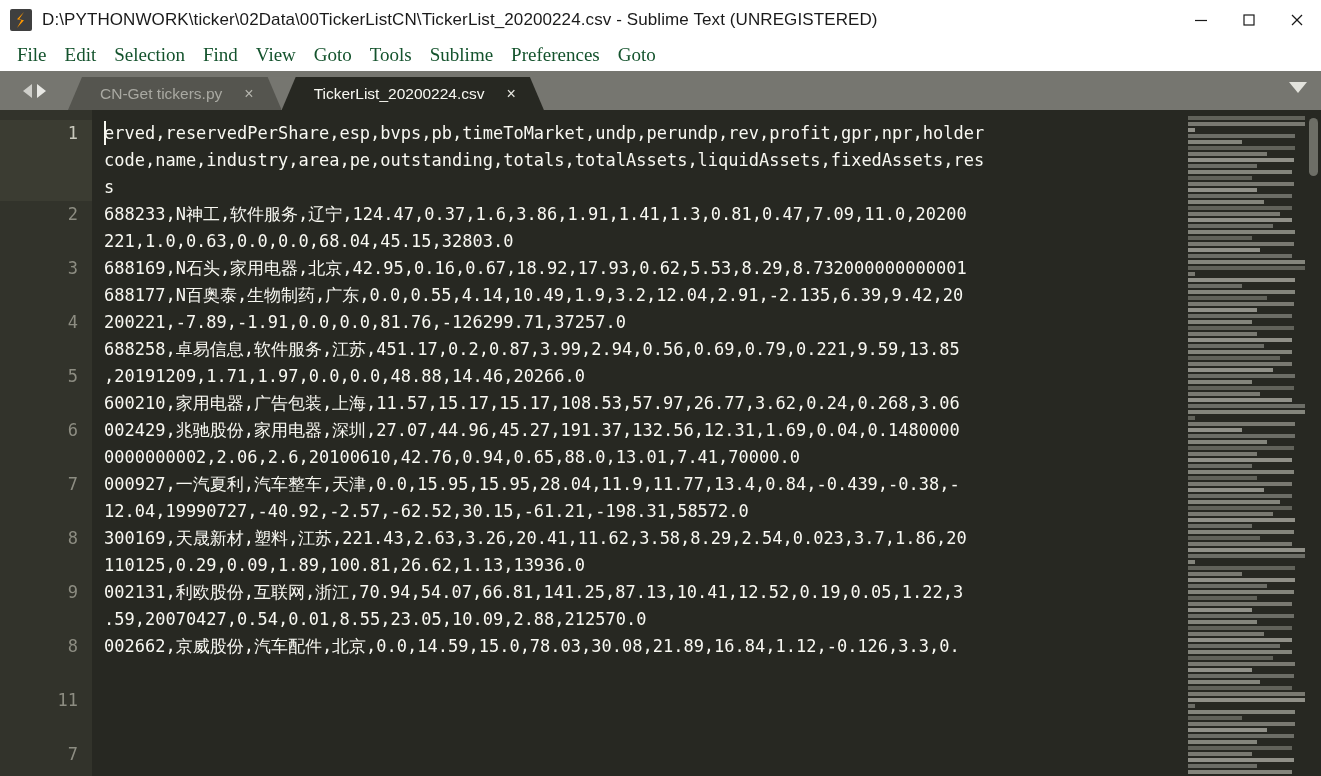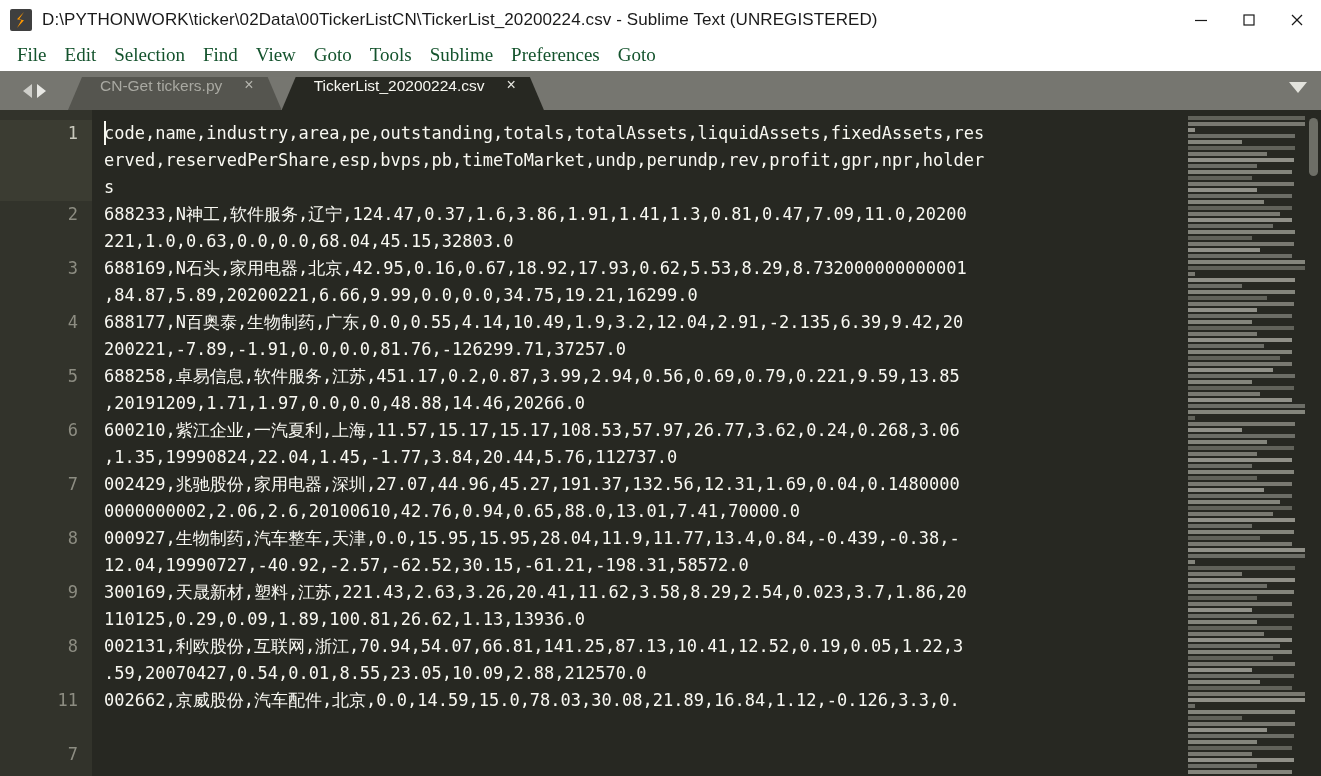--- a/index.html
+++ b/index.html
@@ -118,20 +118,21 @@
     width: 0; height: 0;
     border-top: 7px solid transparent;
     border-bottom: 7px solid transparent;
   }
   .arrow-left  { border-right: 9px solid #cfcfca; }
   .arrow-right { border-left: 9px solid #e8e8e4; }
 
   .tab {
     height: 33px;
     display: flex;
+    align-items: center;
     position: relative;
     padding: 0 0 0 0;
     box-sizing: border-box;
   }
   .tab .tab-skew {
     position: absolute;
     left: 0; top: 0; right: 0; bottom: 0;
     clip-path: polygon(14px 0, calc(100% - 14px) 0, 100% 100%, 0 100%);
   }
   .tab-inactive .tab-skew { background: #55554f; }
@@ -351,44 +352,42 @@
       <div class="gnum">8</div>
       <div class="gnum" style="height:27px;"></div>
       <div class="gnum">11</div>
       <div class="gnum" style="height:27px;"></div>
       <div class="gnum">7</div>
     </div>
 
     <div class="code">
       <div class="caret"></div>
 
+      <div class="line">erved,reservedPerShare,esp,bvps,pb,timeToMarket,undp,perundp,rev,profit,gpr,npr,holder</div>
       <div class="line">code,name,industry,area,pe,outstanding,totals,totalAssets,liquidAssets,fixedAssets,res</div>
-      <div class="line">erved,reservedPerShare,esp,bvps,pb,timeToMarket,undp,perundp,rev,profit,gpr,npr,holder</div>
       <div class="line">s</div>
 
       <div class="line">688233,N神工,软件服务,辽宁,124.47,0.37,1.6,3.86,1.91,1.41,1.3,0.81,0.47,7.09,11.0,20200</div>
       <div class="line">221,1.0,0.63,0.0,0.0,68.04,45.15,32803.0</div>
 
       <div class="line">688169,N石头,家用电器,北京,42.95,0.16,0.67,18.92,17.93,0.62,5.53,8.29,8.732000000000001</div>
-      <div class="line">,84.87,5.89,20200221,6.66,9.99,0.0,0.0,34.75,19.21,16299.0</div>
 
       <div class="line">688177,N百奥泰,生物制药,广东,0.0,0.55,4.14,10.49,1.9,3.2,12.04,2.91,-2.135,6.39,9.42,20</div>
       <div class="line">200221,-7.89,-1.91,0.0,0.0,81.76,-126299.71,37257.0</div>
 
       <div class="line">688258,卓易信息,软件服务,江苏,451.17,0.2,0.87,3.99,2.94,0.56,0.69,0.79,0.221,9.59,13.85</div>
       <div class="line">,20191209,1.71,1.97,0.0,0.0,48.88,14.46,20266.0</div>
 
 
-      <div class="line">600210,紫江企业,一汽夏利,上海,11.57,15.17,15.17,108.53,57.97,26.77,3.62,0.24,0.268,3.06</div>
-      <div class="line">,1.35,19990824,22.04,1.45,-1.77,3.84,20.44,5.76,112737.0</div>
+      <div class="line">600210,家用电器,广告包装,上海,11.57,15.17,15.17,108.53,57.97,26.77,3.62,0.24,0.268,3.06</div>
 
       <div class="line">002429,兆驰股份,家用电器,深圳,27.07,44.96,45.27,191.37,132.56,12.31,1.69,0.04,0.1480000</div>
       <div class="line">0000000002,2.06,2.6,20100610,42.76,0.94,0.65,88.0,13.01,7.41,70000.0</div>
 
-      <div class="line">000927,生物制药,汽车整车,天津,0.0,15.95,15.95,28.04,11.9,11.77,13.4,0.84,-0.439,-0.38,-</div>
+      <div class="line">000927,一汽夏利,汽车整车,天津,0.0,15.95,15.95,28.04,11.9,11.77,13.4,0.84,-0.439,-0.38,-</div>
       <div class="line">12.04,19990727,-40.92,-2.57,-62.52,30.15,-61.21,-198.31,58572.0</div>
 
       <div class="line">300169,天晟新材,塑料,江苏,221.43,2.63,3.26,20.41,11.62,3.58,8.29,2.54,0.023,3.7,1.86,20</div>
       <div class="line">110125,0.29,0.09,1.89,100.81,26.62,1.13,13936.0</div>
 
       <div class="line">002131,利欧股份,互联网,浙江,70.94,54.07,66.81,141.25,87.13,10.41,12.52,0.19,0.05,1.22,3</div>
       <div class="line">.59,20070427,0.54,0.01,8.55,23.05,10.09,2.88,212570.0</div>
 
       <div class="line">002662,京威股份,汽车配件,北京,0.0,14.59,15.0,78.03,30.08,21.89,16.84,1.12,-0.126,3.3,0.</div>
     </div>

